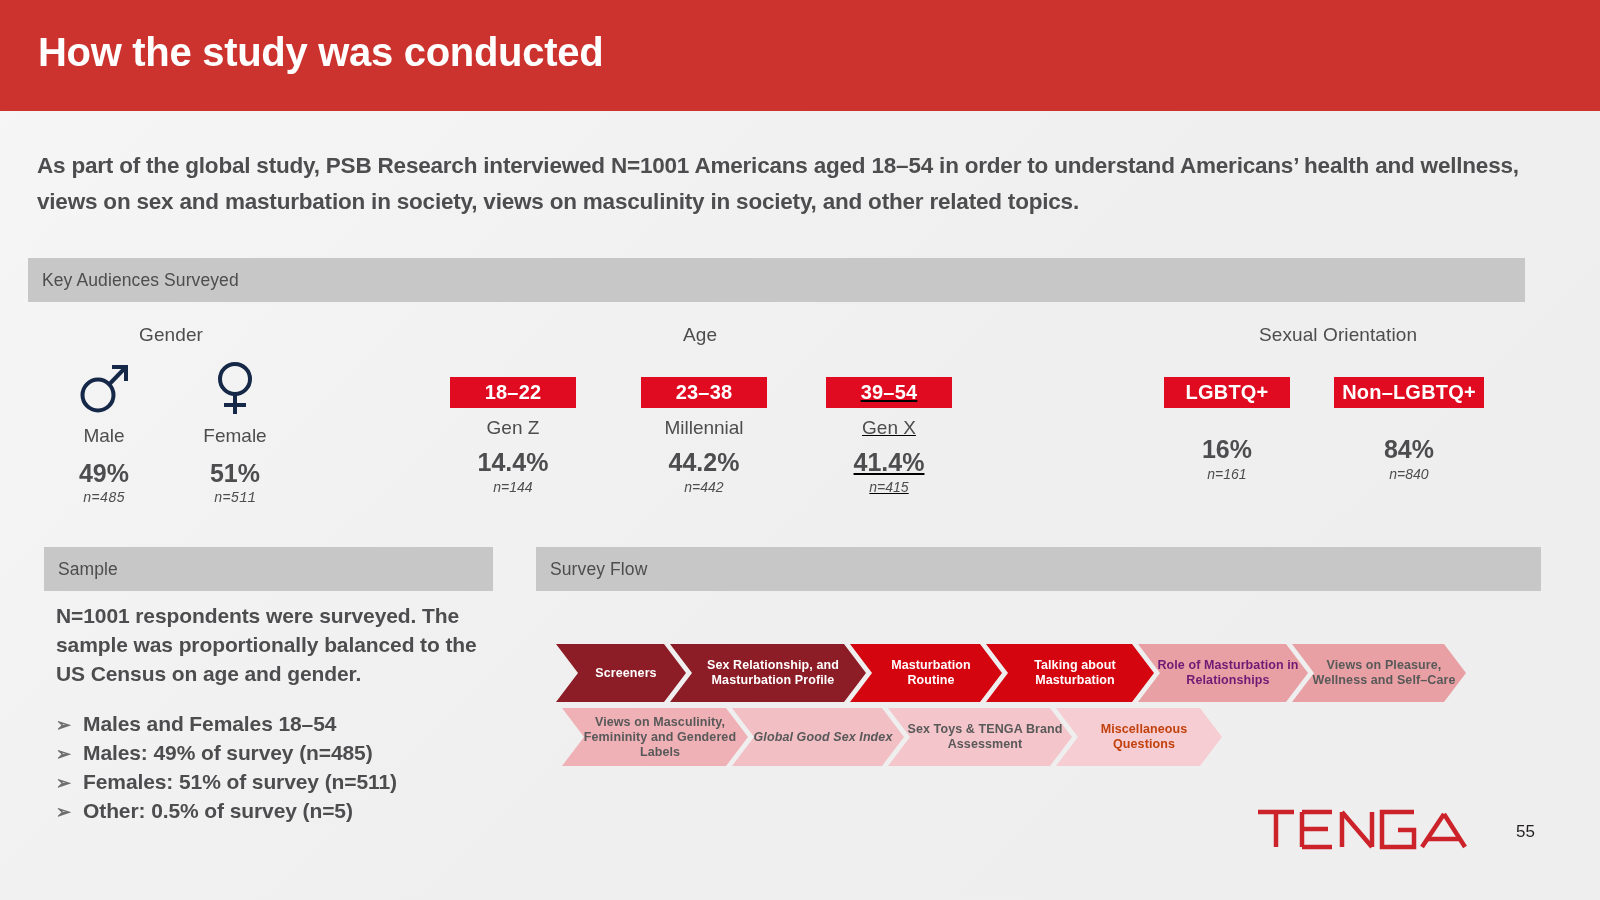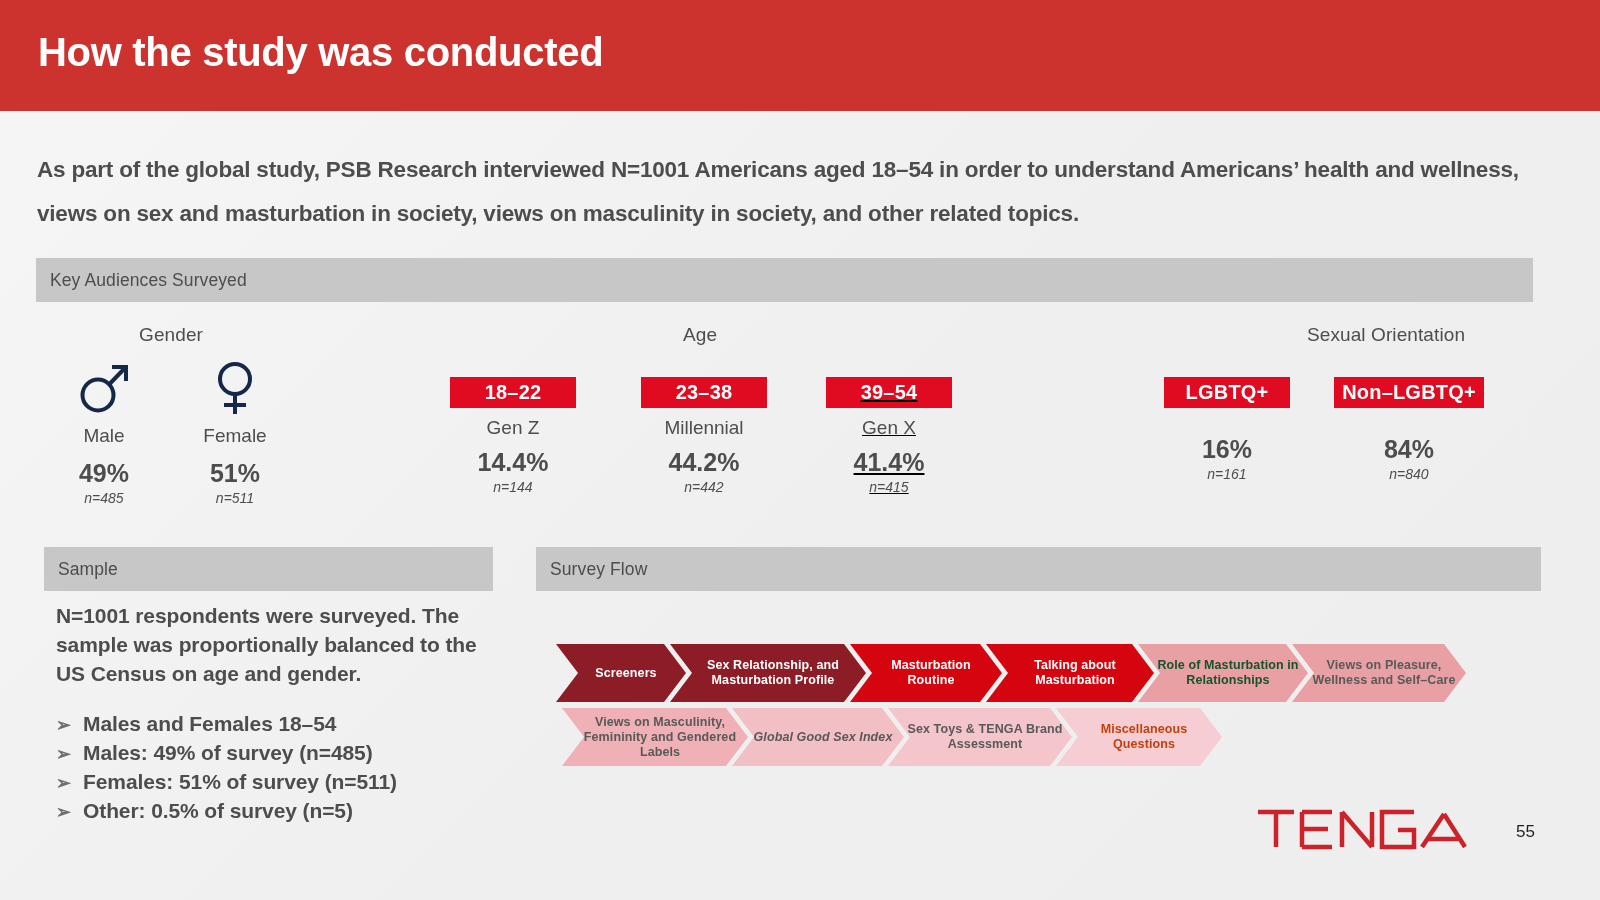--- a/index.html
+++ b/index.html
@@ -24,56 +24,56 @@
   .header-title {
     position: absolute; left: 38px; top: 30px;
     font-size: 40px; font-weight: bold; color: #ffffff;
     letter-spacing: -0.3px;
   }
 
   
   .intro {
     position: absolute; left: 37px; top: 148px;
     width: 1528px;
-    font-size: 22.5px; line-height: 44px;
+    font-size: 22.5px; line-height: 36px;
     color: #4d4d4f; font-weight: bold;
     letter-spacing: -0.2px;
   }
 
   
   .band {
     position: absolute;
     background: #c7c7c7;
     display: flex; align-items: center;
   }
   .band-label {
     font-size: 17.5px; color: #4d4d4f; padding-left: 14px;
     letter-spacing: 0.1px;
   }
-  #band-key { left: 36px; top: 258px; width: 1497px; height: 44px; }
+  #band-key { left: 28px; top: 258px; width: 1497px; height: 44px; }
   #band-sample { left: 44px; top: 547px; width: 449px; height: 44px; }
   #band-flow  { left: 536px; top: 547px; width: 1005px; height: 44px; }
 
   
   .col-title {
     position: absolute; text-align: center;
     font-size: 19px; color: #4d4d4f; letter-spacing: 0.1px;
   }
   #title-gender { left: 40px; top: 324px; width: 262px; }
   #title-age    { left: 430px; top: 324px; width: 540px; }
-  #title-orient { left: 1198px; top: 324px; width: 376px; }
+  #title-orient { left: 1150px; top: 324px; width: 376px; }
 
   
   .gender-item { position: absolute; text-align: center; width: 130px; }
   #gender-male   { left: 39px;  top: 357px; }
   #gender-female { left: 170px; top: 357px; }
   .gender-icon { height: 62px; display: flex; align-items: center; justify-content: center; }
   .gender-name { font-size: 19px; color: #4d4d4f; margin-top: 6px; }
   .gender-pct  { font-size: 25px; font-weight: bold; color: #4d4d4f; margin-top: 12px; }
-  .gender-n    { font-size: 14px; font-style: italic; color: #4d4d4f; margin-top: 2px; }
+  .gender-n    { font-size: 14px; font-style: italic; color: #4d4d4f; margin-top: 2px; font-family: Liberation Mono, monospace; }
 
   
   .pill-item { position: absolute; text-align: center; }
   .pill {
     background: #e00b20; color: #ffffff;
     font-size: 20px; font-weight: bold;
     height: 31px; line-height: 31px;
     letter-spacing: 0.2px;
   }
   .pill-sub  { font-size: 19px; color: #4d4d4f; margin-top: 9px; }
@@ -228,21 +228,21 @@
         <div class="chev" style="left: 114px; width: 196px; background: rgb(140, 29, 38);">
           <span class="chev-label" style="color: rgb(255, 255, 255);">Sex Relationship, and Masturbation Profile</span>
         </div>
         <div class="chev" style="left: 294px; width: 152px; background: rgb(213, 5, 15);">
           <span class="chev-label" style="color: rgb(255, 255, 255);">Masturbation Routine</span>
         </div>
         <div class="chev" style="left: 430px; width: 168px; background: rgb(213, 5, 15);">
           <span class="chev-label" style="color: rgb(255, 255, 255);">Talking about Masturbation</span>
         </div>
         <div class="chev" style="left: 582px; width: 170px; background: rgb(232, 160, 164);">
-          <span class="chev-label" style="color: #14532d;">Role of Masturbation in Relationships</span>
+          <span class="chev-label" style="color: #701a75;">Role of Masturbation in Relationships</span>
         </div>
         <div class="chev" style="left: 736px; width: 174px; background: rgb(232, 160, 164);">
           <span class="chev-label" style="color: rgb(89, 89, 89);">Views on Pleasure, Wellness and Self–Care</span>
         </div>
       </div>
       <div class="flow-row">
         <div class="chev" style="left: 6px; width: 186px; background: rgb(239, 176, 182);">
           <span class="chev-label" style="color: rgb(89, 89, 89);">Views on Masculinity, Femininity and Gendered Labels</span>
         </div>
         <div class="chev" style="left: 176px; width: 172px; background: rgb(242, 191, 197);">

